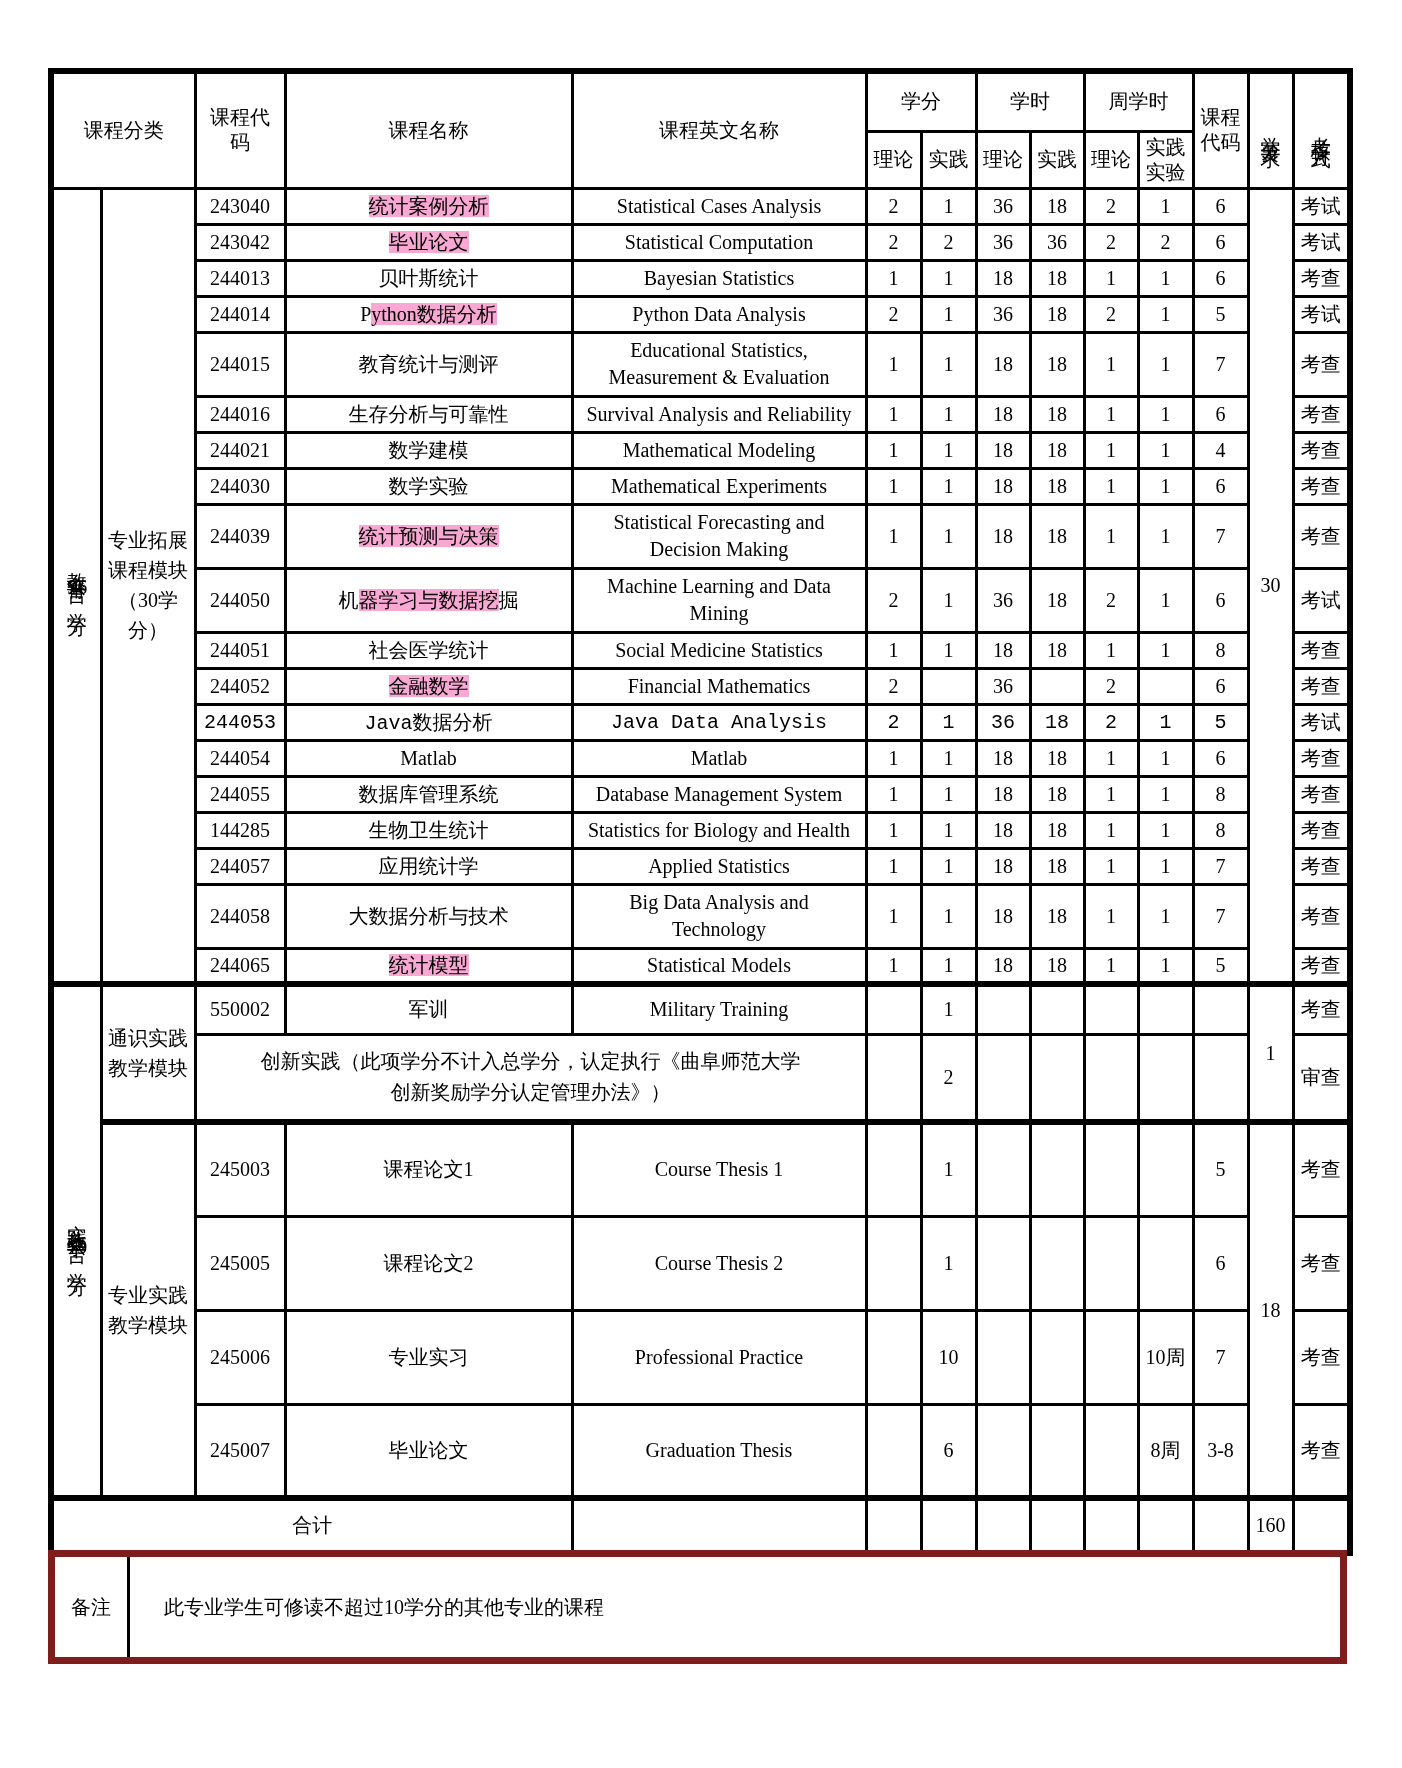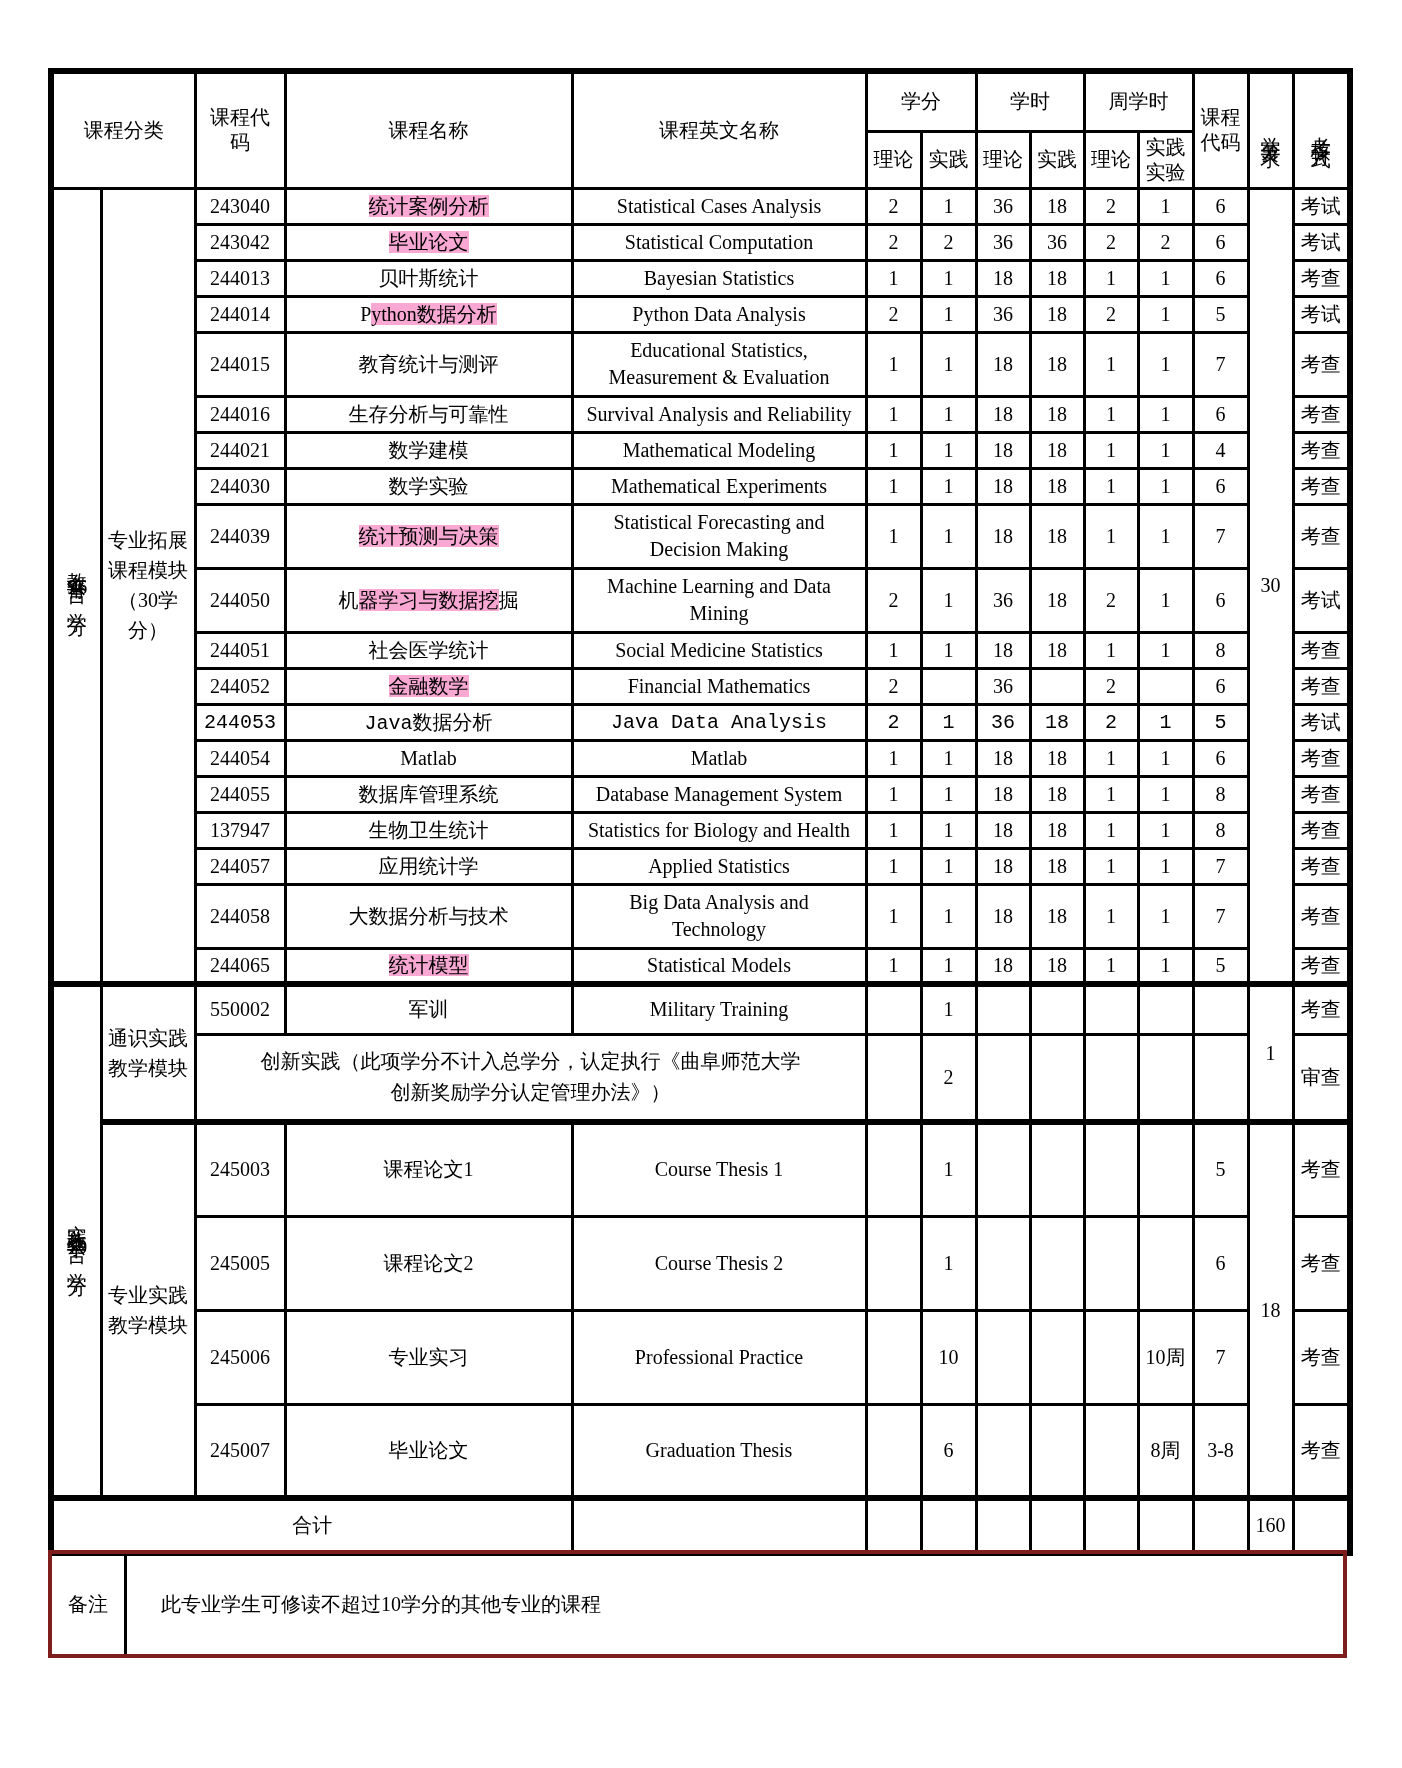--- a/index.html
+++ b/index.html
@@ -14,21 +14,21 @@
   td.name{text-align:left;padding-left:7px;}
   td.ename{text-align:left;padding-left:7px;font-size:19px;white-space:pre-line;line-height:1.35;}
   td.note{text-align:left;padding-left:10px;white-space:pre-line;line-height:1.55;font-size:20px;}
   .hl{background:#f9a8d4;}
   .vtext{display:inline-block;writing-mode:vertical-rl;text-orientation:upright;
          line-height:1.15;letter-spacing:4px;}
   .tcu{text-combine-upright:all;letter-spacing:0;}
   .modlabel{line-height:1.5;padding:0 8px;}
   tr.thick td{border-top-width:6px;}
   tr.hrow th{line-height:1.25;}
-  .remark{display:flex;border:4px solid #7f1d1d;margin-top:-6px;height:100px;
+  .remark{display:flex;border:7px solid #7f1d1d;margin-top:-6px;height:100px;
           align-items:stretch;font-size:20px;}
   .remark .rlabel{width:72px;border-right:3px solid #000;display:flex;
           align-items:center;justify-content:center;flex:0 0 auto;}
   .remark .rtext{flex:1;display:flex;align-items:center;padding-left:34px;}
 </style>
 </head>
 <body>
 
 <div class="page">
   <div class="sheet">
@@ -267,21 +267,21 @@
             <td>1</td>
             <td>1</td>
             <td>18</td>
             <td>18</td>
             <td>1</td>
             <td>1</td>
             <td>8</td>
             <td>考查</td>
           </tr>
           <tr style="height: 36px;">
-            <td>137947</td>
+            <td>144285</td>
             <td class="name"><span>生物卫生统计</span></td>
             <td class="ename">Statistics for Biology and Health</td>
             <td>1</td>
             <td>1</td>
             <td>18</td>
             <td>18</td>
             <td>1</td>
             <td>1</td>
             <td>8</td>
             <td>考查</td>

